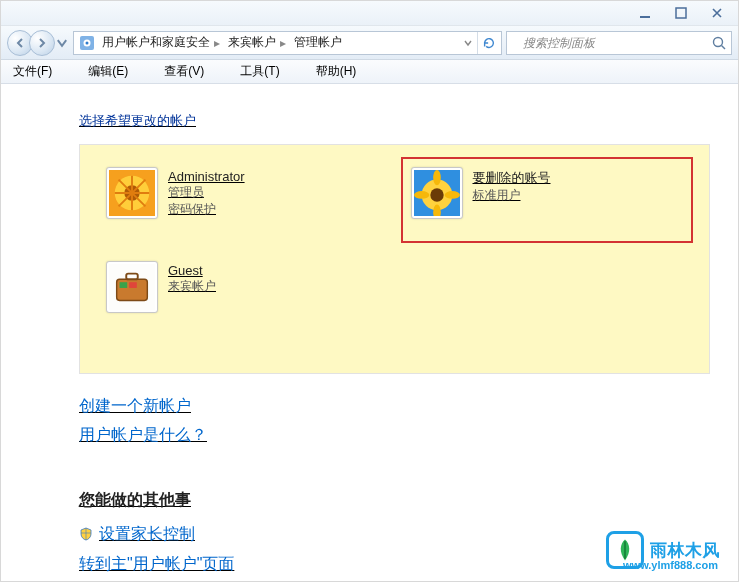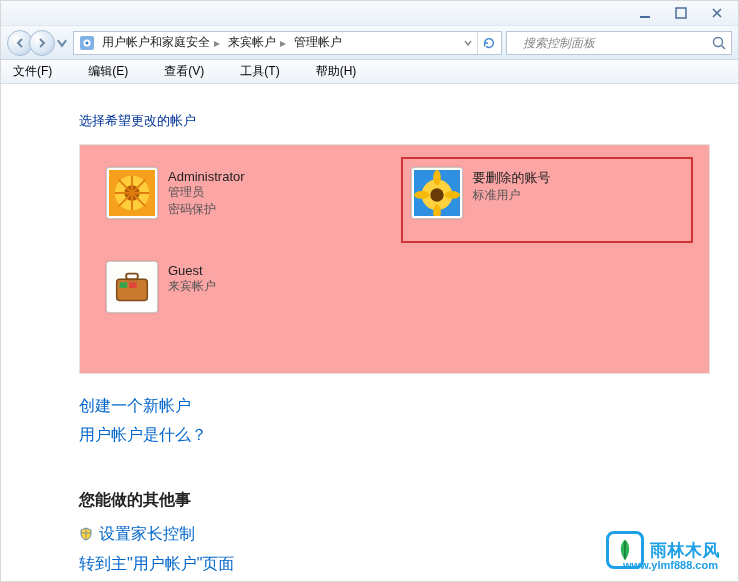--- a/index.html
+++ b/index.html
@@ -121,29 +121,30 @@
   .menuitem {
     padding:2px 8px;
     cursor:pointer;
   }
   
   .content {
     height: calc(582px - 25px - 34px - 24px - 2px);
     background:#fff;
     padding: 28px 28px 10px 78px;
     position: relative;
+    text-decoration: underline;
   }
   .heading {
     font-size:13px;
     color:#003399;
     margin-bottom:14px;
   }
   .account-panel {
     border:1px solid #e2e2e2;
-    background:#fca5a5;
+    background:#fef9c3;
     padding:18px 22px 10px 22px;
     min-height:230px;
   }
   .account-grid {
     display:grid;
     grid-template-columns: 1fr 1fr;
     column-gap: 24px;
     row-gap: 20px;
   }
   .account-item {

